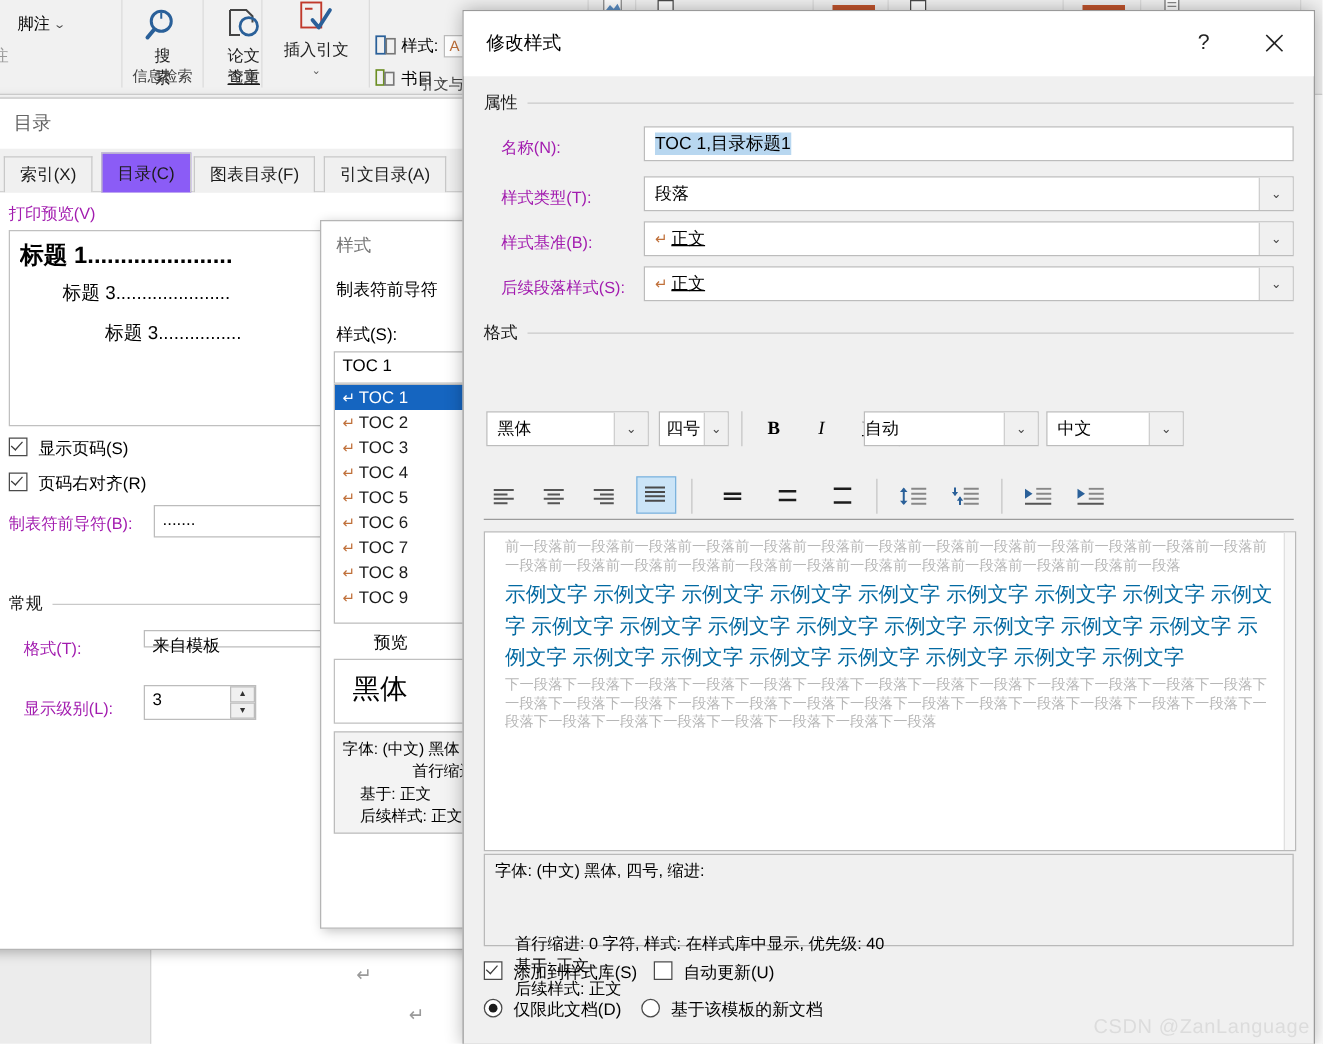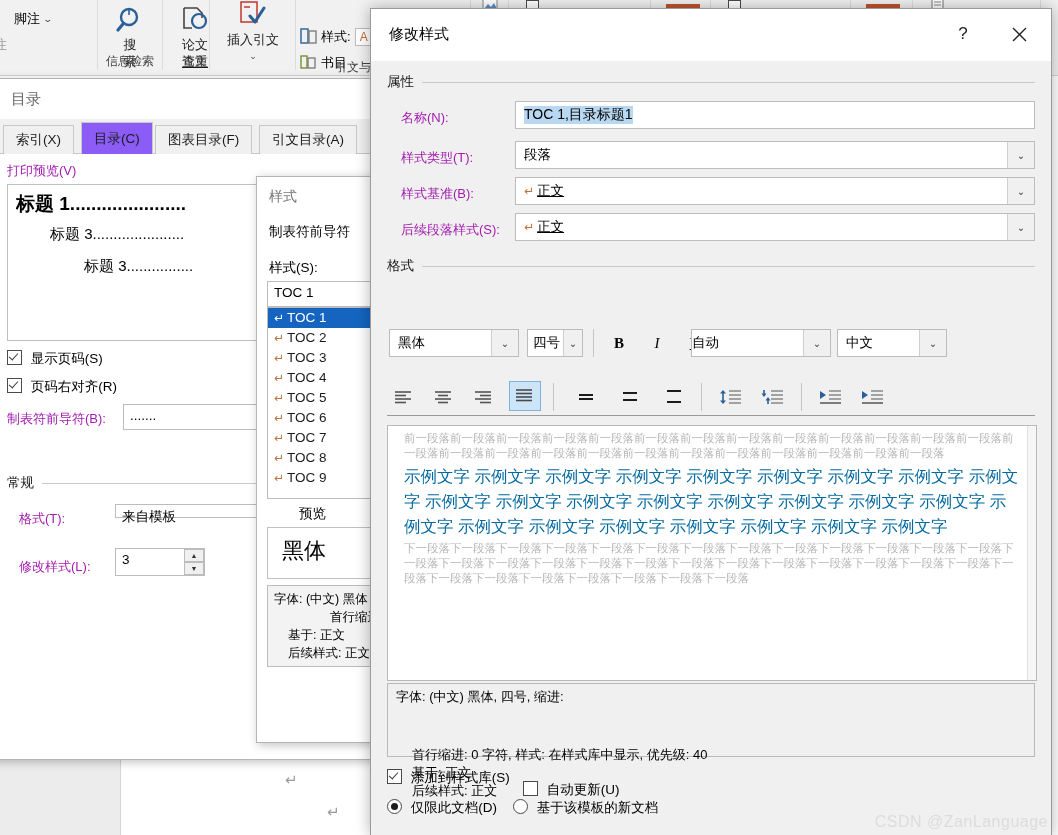--- a/index.html
+++ b/index.html
@@ -229,21 +229,21 @@
     <div class="txtin" style="position:absolute;left:134px;top:250px;width:160px;height:26px;">.......</div>
 
     <div class="grp-head" style="position:absolute;left:18px;top:320px;width:256px;">
       <span>常规</span>
       <span class="rule"></span>
     </div>
 
     <div class="fld-lbl" style="position:absolute;left:30px;top:356px;">格式(T):</div>
     <div class="txtin" style="position:absolute;left:126px;top:350px;width:150px;height:14px;">来自模板</div>
 
-    <div class="fld-lbl" style="position:absolute;left:30px;top:404px;">修改样式(L):</div>
+    <div class="fld-lbl" style="position:absolute;left:30px;top:404px;">显示级别(L):</div>
     <div style="position:absolute;left:126px;top:394px;width:90px;height:28px;">
       <div class="txtin" style="position:absolute;inset:0;">3</div>
       <div class="spin">
         <div>▲</div>
         <div>▼</div>
       </div>
     </div>
   </div>
 </div>
 
@@ -458,21 +458,21 @@
       <div>字体: (中文) 黑体, 四号, 缩进:</div>
       <div style="padding-left:16px;margin-top:40px;">首行缩进:  0 字符, 样式: 在样式库中显示, 优先级: 40</div>
       <div style="padding-left:16px;">基于: 正文</div>
       <div style="padding-left:16px;">后续样式: 正文</div>
     </div>
 
     <div style="position:absolute;left:16px;top:708px;font-size:13.5px;">
       <span class="cbx on"></span>
       <span style="margin-left:5px;margin-top:13px;">添加到样式库(S)</span>
     </div>
-    <div style="position:absolute;left:152px;top:708px;font-size:13.5px;margin-top:12px;">
+    <div style="position:absolute;left:152px;top:708px;font-size:13.5px;">
       <span class="cbx"></span>
       <span style="margin-left:5px;">自动更新(U)</span>
     </div>
     <div style="position:absolute;left:16px;top:738px;font-size:13.5px;">
       <span class="rdo on"></span>
       <span style="margin-left:5px;">仅限此文档(D)</span>
     </div>
     <div style="position:absolute;left:142px;top:738px;font-size:13.5px;">
       <span class="rdo"></span>
       <span style="margin-left:5px;">基于该模板的新文档</span>

